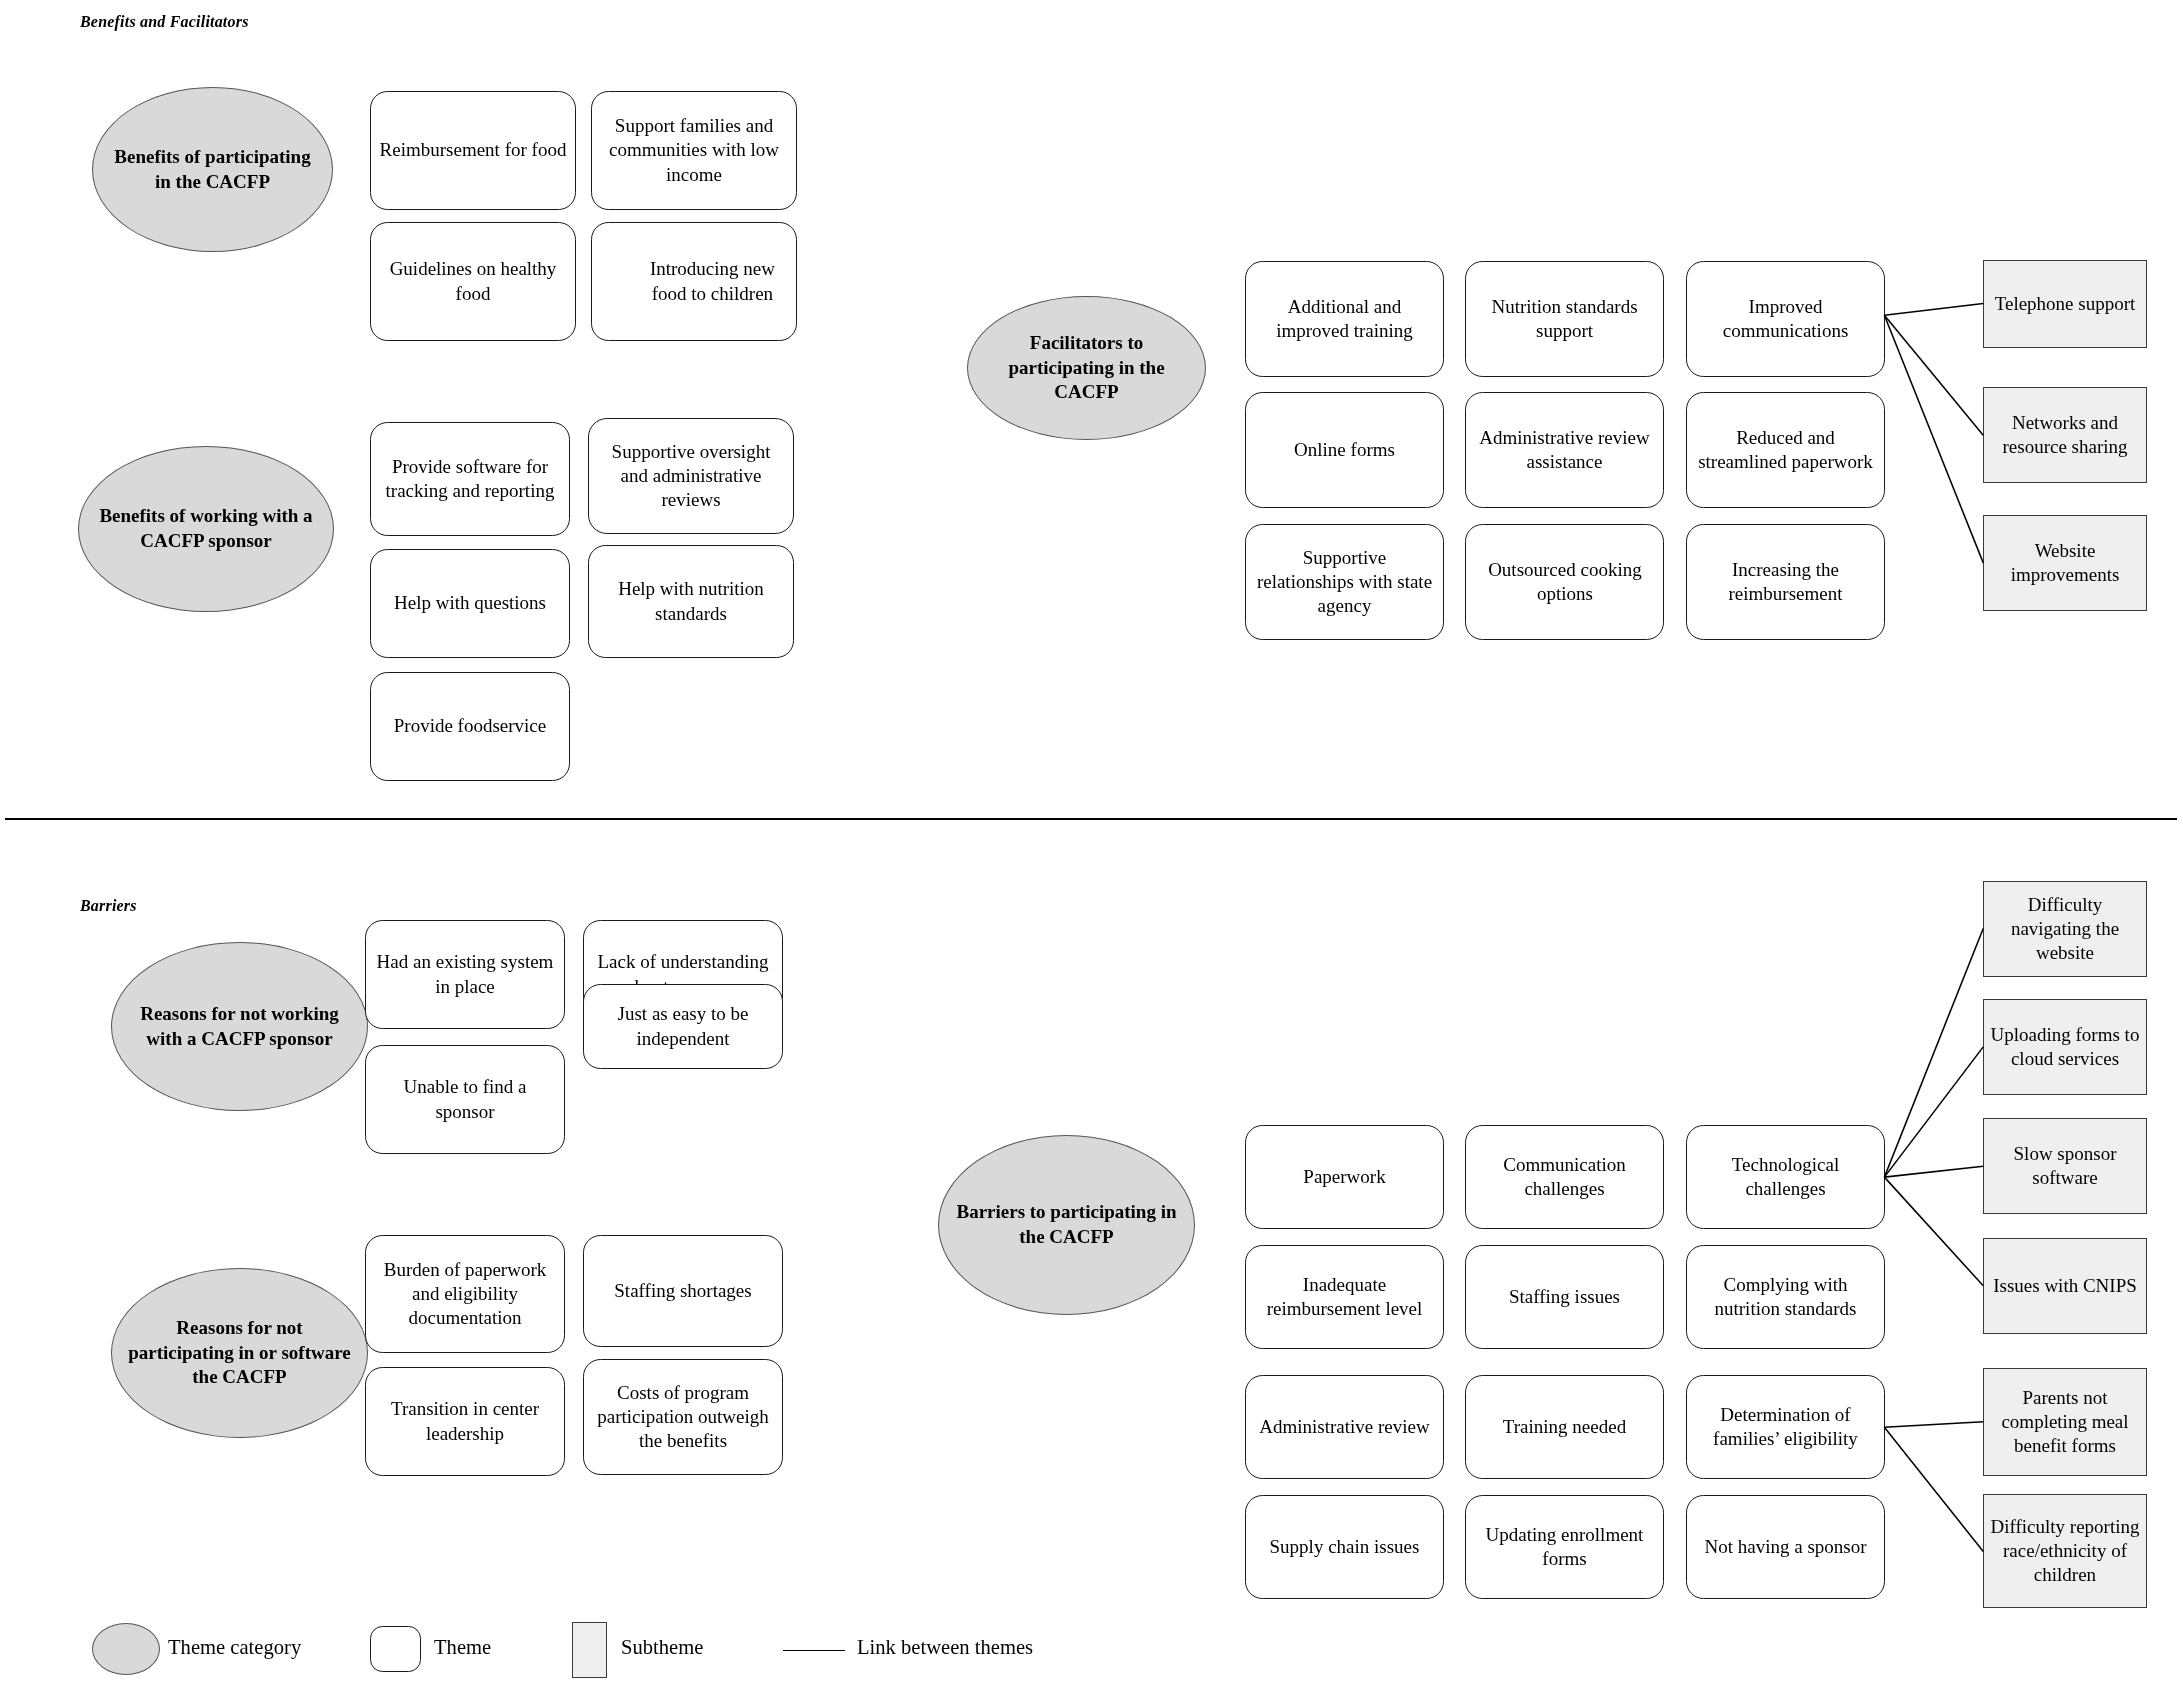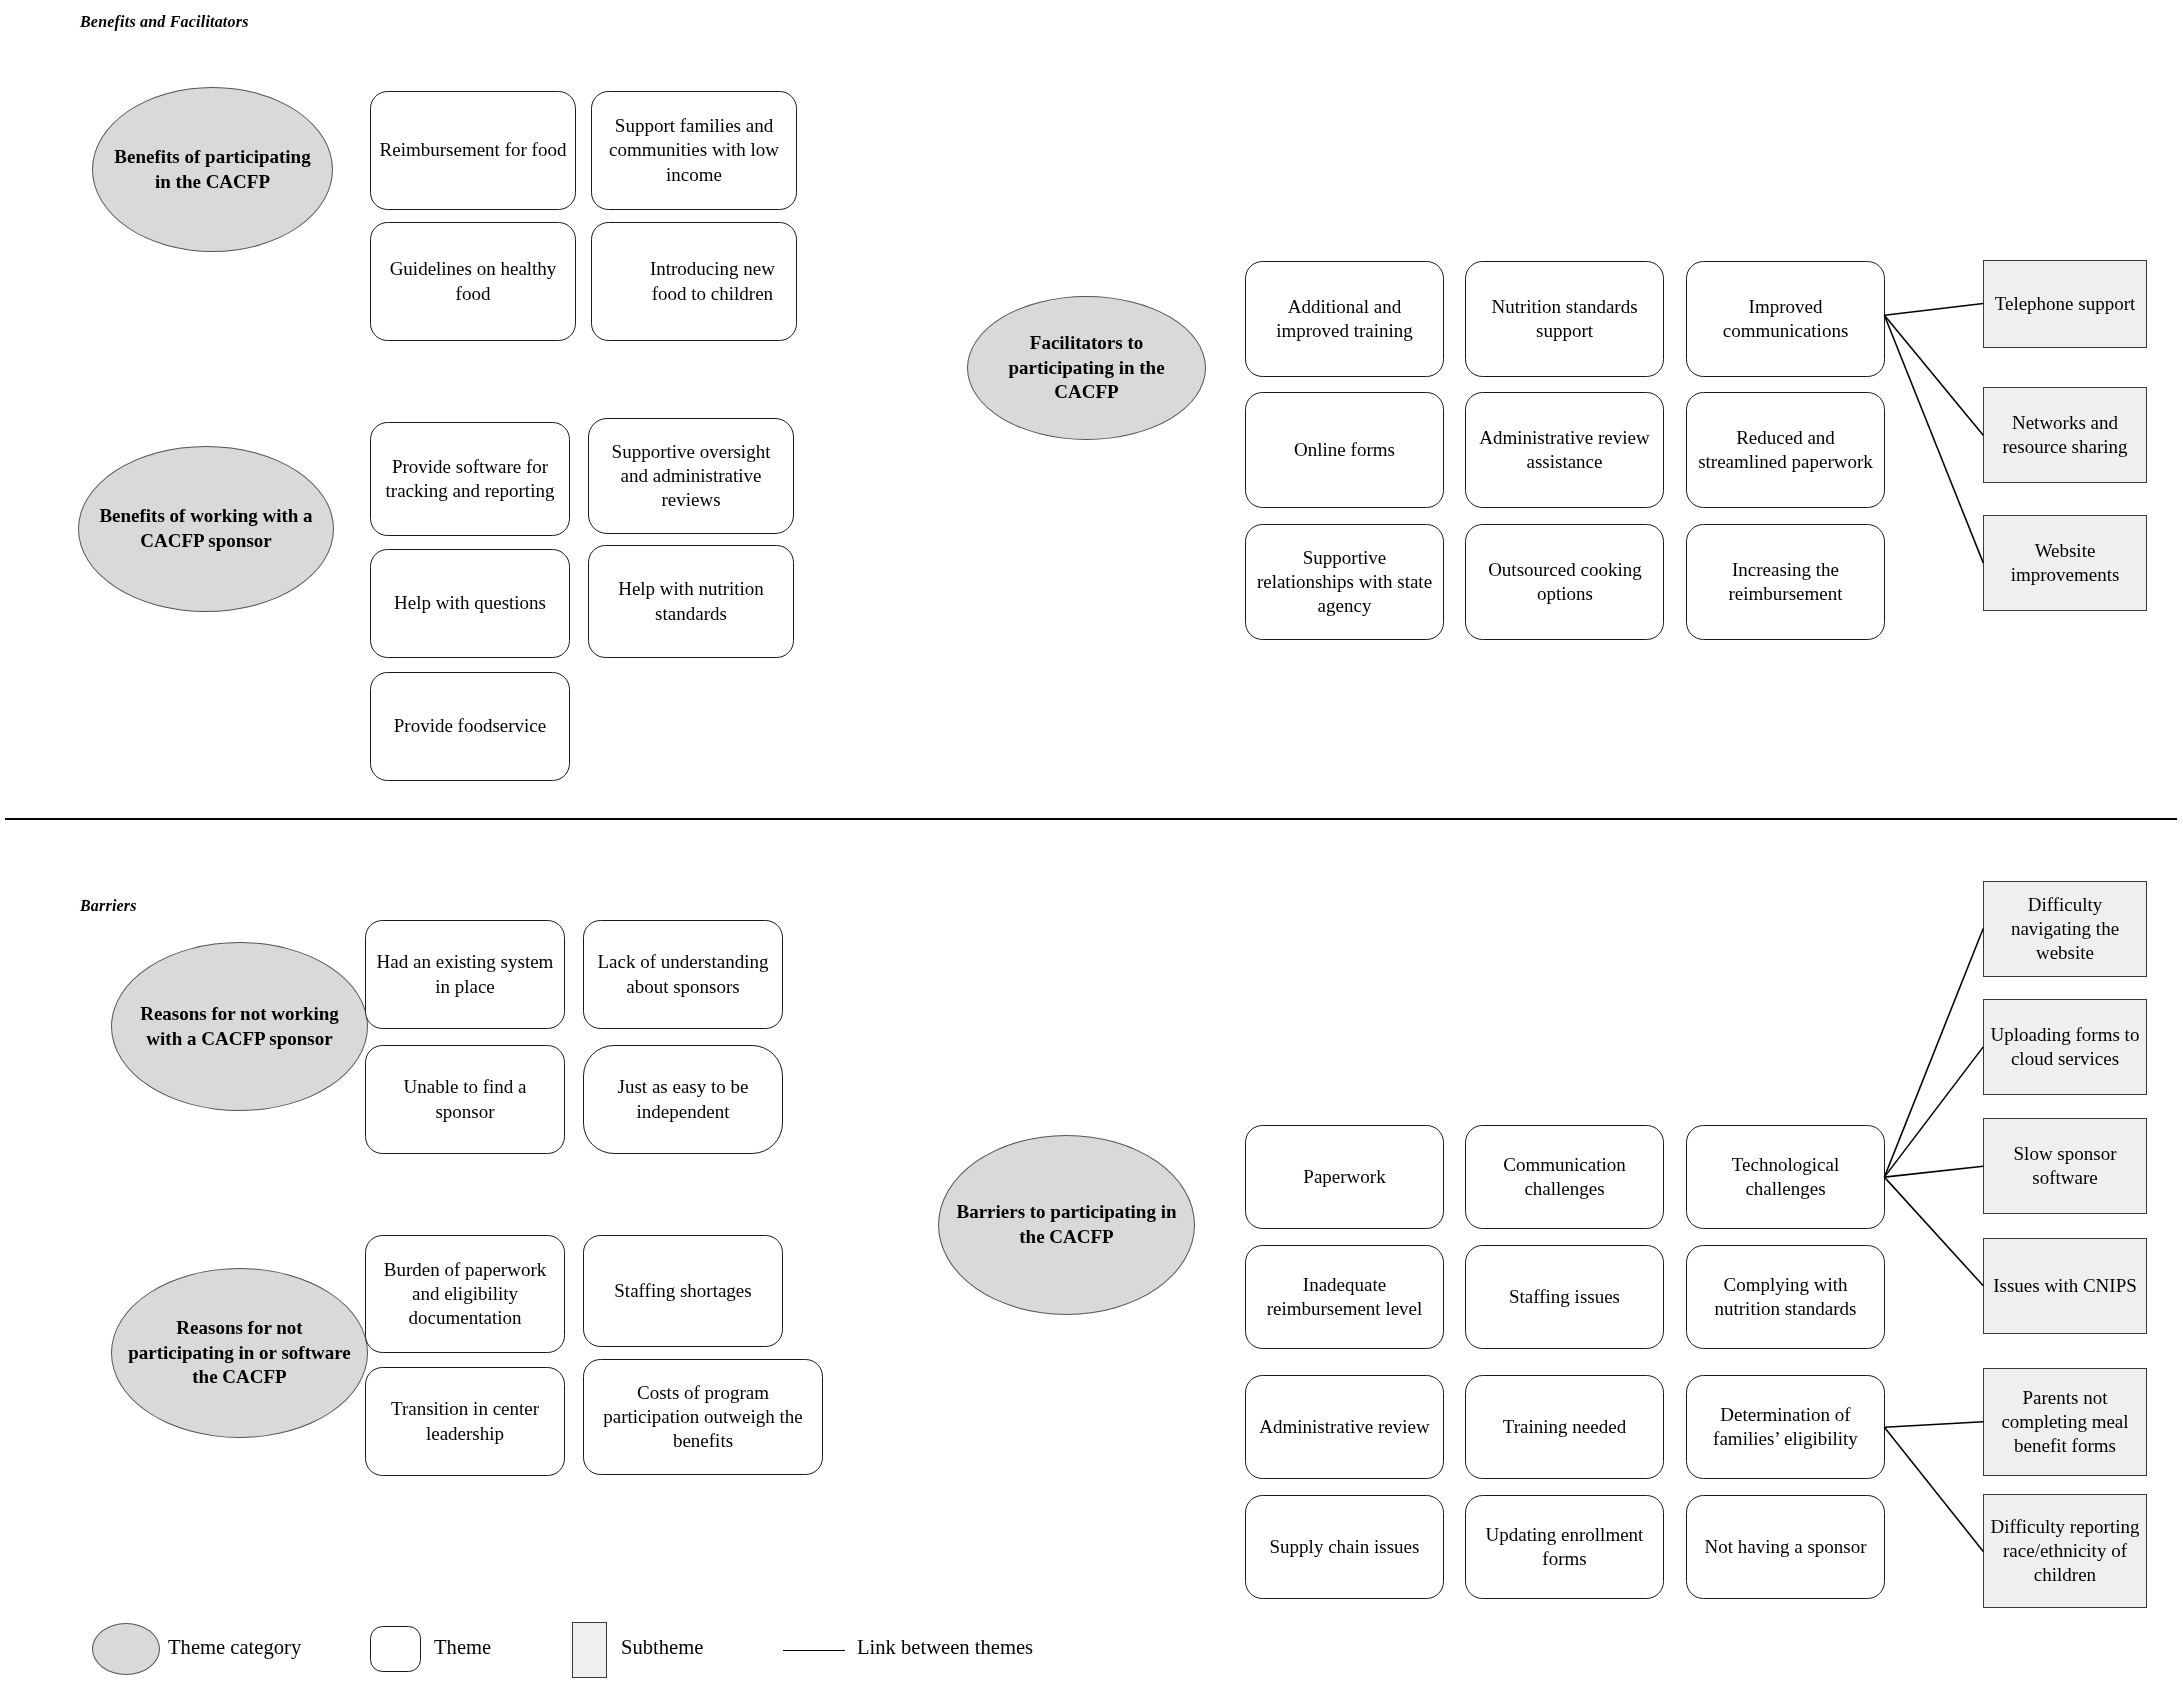--- a/index.html
+++ b/index.html
@@ -166,31 +166,31 @@
   <div class="sec-title" style="left:80px; top:897px;">Barriers</div>
 
   <div class="cat" style="left:111px; top:942px; width:257px; height:169px;">Reasons for not working with a CACFP sponsor</div>
 
   <div class="theme" style="left:365px; top:920px; width:200px; height:109px;">Had an existing system in place</div>
 
   <div class="theme" style="left:583px; top:920px; width:200px; height:109px;">Lack of understanding about sponsors</div>
 
   <div class="theme" style="left:365px; top:1045px; width:200px; height:109px;">Unable to find a sponsor</div>
 
-  <div class="theme" style="left:583px; top:1045px; width:200px; height:109px;border-radius:31px;">Just as easy to be independent</div>
+  <div class="theme" style="left:583px; top:984px; width:200px; height:85px;">Just as easy to be independent</div>
 
   <div class="cat" style="left:111px; top:1268px; width:257px; height:170px;">Reasons for not participating in or software the CACFP</div>
 
   <div class="theme" style="left:365px; top:1235px; width:200px; height:118px;">Burden of paperwork and eligibility documentation</div>
 
   <div class="theme" style="left:583px; top:1235px; width:200px; height:112px;">Staffing shortages</div>
 
   <div class="theme" style="left:365px; top:1367px; width:200px; height:109px;">Transition in center leadership</div>
 
-  <div class="theme" style="left:583px; top:1359px; width:240px; height:116px;">Costs of program participation outweigh the benefits</div>
+  <div class="theme" style="left:583px; top:1359px; width:200px; height:116px;">Costs of program participation outweigh the benefits</div>
 
   <div class="cat" style="left:938px; top:1135px; width:257px; height:180px;">Barriers to participating in the CACFP</div>
 
   <div class="theme" style="left:1245px; top:1125px; width:199px; height:104px;">Paperwork</div>
 
   <div class="theme" style="left:1465px; top:1125px; width:199px; height:104px;">Communication challenges</div>
 
   <div class="theme" style="left:1686px; top:1125px; width:199px; height:104px;">Technological challenges</div>
 
   <div class="theme" style="left:1245px; top:1245px; width:199px; height:104px;">Inadequate reimbursement level</div>

